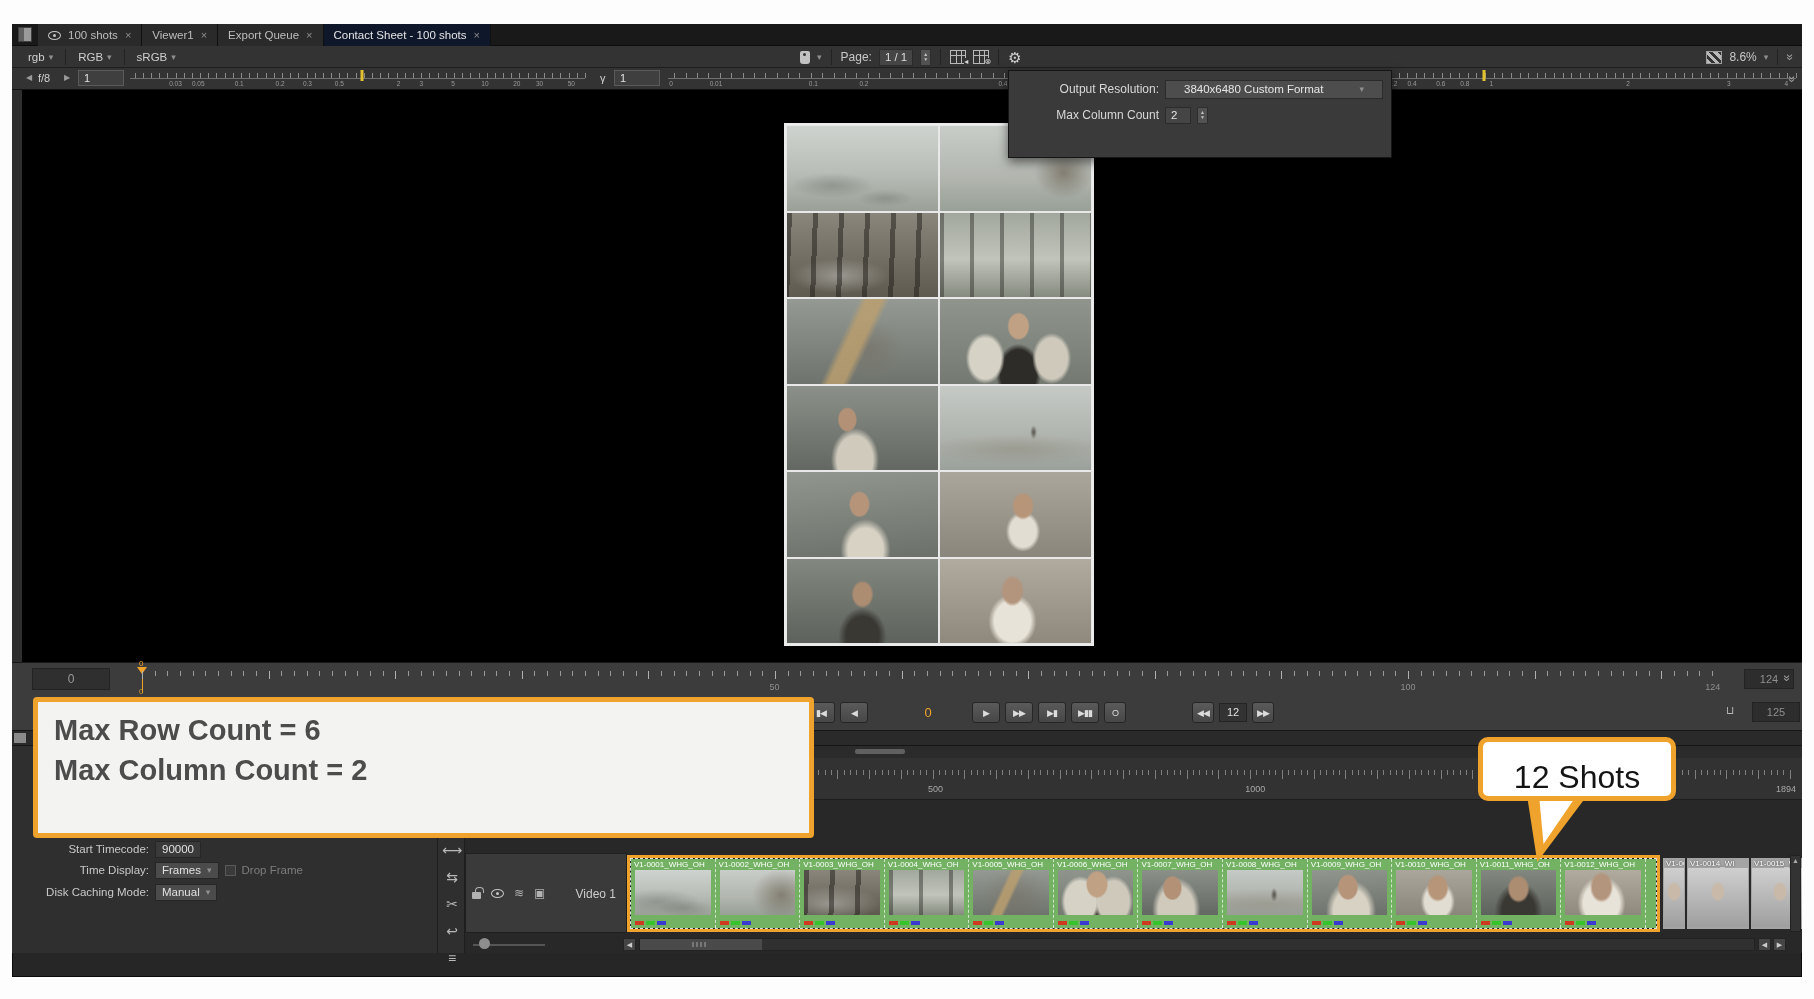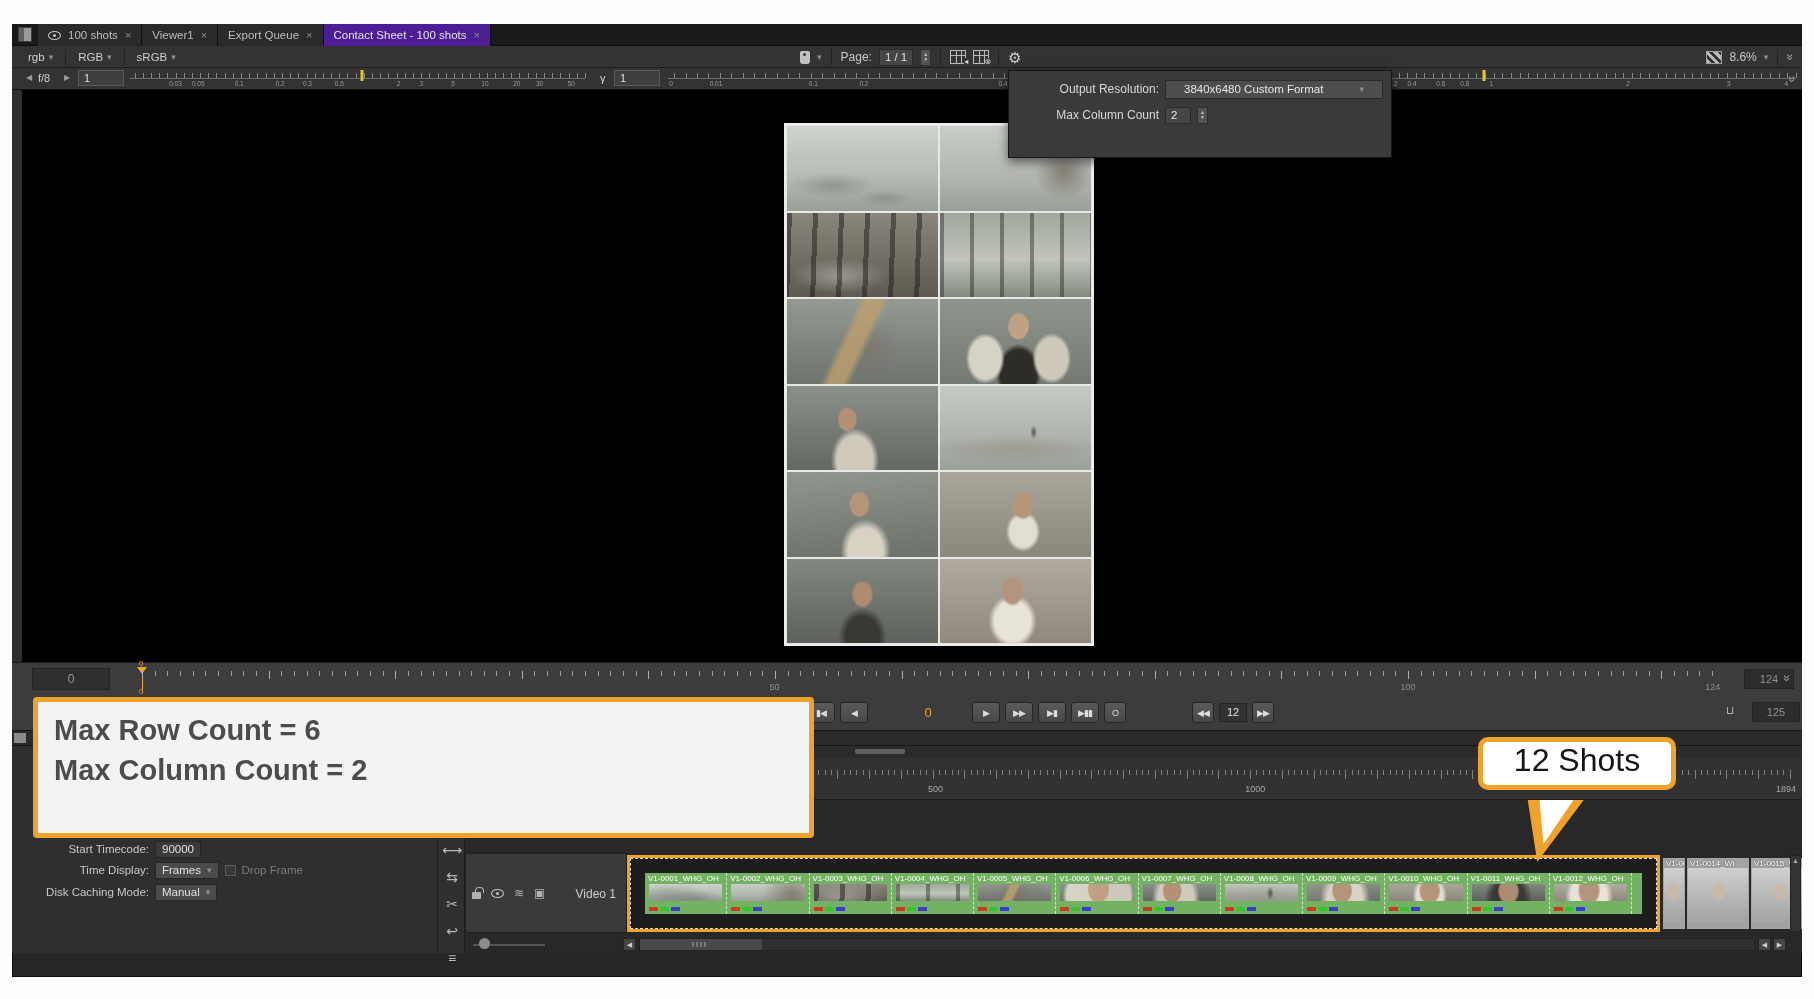--- a/index.html
+++ b/index.html
@@ -11,21 +11,21 @@
   
   #app{left:12px;top:24px;width:1790px;height:953px;background:#262626;border:1px solid #0a0a0a;}
 
   
   #tabbar{left:12px;top:24px;width:1790px;height:22px;background:#191919;border-bottom:1px solid #0d0d0d;}
   #win-icon{left:18px;top:27px;width:14px;height:15px;border:1px solid #3f3f3f;
             background:linear-gradient(90deg,#5f5f5f 0 5px,#9a9a9a 5px);}
   #tabs{left:38px;top:24px;height:22px;display:flex;}
   .tab{height:22px;padding:0 10px;display:flex;align-items:center;gap:7px;background:#2a2a2a;
        border-right:1px solid #101010;color:#bdbdbd;font-size:11.5px;white-space:nowrap;cursor:default;}
-  .tab.active{background:#4c1d95;color:#e4e4e4;}
+  .tab.active{background:#0f172a;color:#e4e4e4;}
   .tab-close{color:#8f8f8f;font-size:11px;line-height:10px;}
   .eye{width:13px;height:9px;border:1px solid #c4c4c4;border-radius:50%;display:inline-flex;
        align-items:center;justify-content:center;flex:0 0 auto;}
   .eye::after{content:'';width:3px;height:3px;background:#c4c4c4;border-radius:50%;}
 
   
   #toolbar{left:12px;top:46px;width:1790px;height:22px;background:#333;border-bottom:1px solid #1e1e1e;}
   #toolbar-left{position:absolute;left:10px;top:0;height:22px;display:flex;align-items:center;gap:4px;}
   .dd-flat{display:flex;align-items:center;gap:4px;padding:0 6px;height:18px;color:#cfcfcf;font-size:11.5px;}
   .caret{color:#8f8f8f;font-size:9px;}
@@ -158,21 +158,21 @@
   #video-track-header{position:absolute;left:0px;top:107px;width:162px;height:80px;background:#3a3a3a;
                       border:1px solid #1f1f1f;}
   .th-icons{position:absolute;left:6px;top:33px;display:flex;align-items:center;gap:10px;}
   .lock{width:9px;height:7px;background:#b2b2b2;border-radius:1px;position:relative;margin-top:5px;}
   .lock::before{content:'';position:absolute;left:3px;top:-5px;width:7px;height:5px;border:1.5px solid #b2b2b2;
                 border-bottom:none;border-radius:4px 4px 0 0;}
   .glyph-ic{color:#b2b2b2;font-size:12px;line-height:12px;}
   #track-name{position:absolute;right:10px;top:33px;color:#cccccc;font-size:12px;}
   #clips-selection{position:absolute;left:162px;top:109px;width:1033px;height:77px;border:3px solid #f0a32c;}
   #clips-selection::after{content:'';position:absolute;inset:0;border:1px dashed rgba(255,255,255,.85);pointer-events:none;}
-  #clips-inner{display:flex;height:100%;padding:15px;background:#1d1d1d;}
+  #clips-inner{display:flex;height:100%;padding:1px;background:#1d1d1d;}
   .clip{flex:1 1 0;position:relative;background:#74b263;border-right:1px dashed rgba(250,250,250,.7);overflow:hidden;}
   .clip:last-child{border-right:none;}
   .clip-label{position:absolute;top:1px;left:3px;right:1px;height:9px;font-size:8px;color:#fff;
               white-space:nowrap;overflow:hidden;}
   .clip-thumb{position:absolute;left:4px;right:4px;top:11px;bottom:13px;}
   .chips{position:absolute;left:4px;bottom:3px;display:flex;gap:2px;}
   .chip{width:9px;height:4px;}
   .chip.r{background:#cf3a1f;} .chip.g{background:#36c42c;} .chip.b{background:#3a3ad0;}
   .clip-sliver{flex:0 0 10px;background:#74b263;}
   #after-clips{position:absolute;left:1198px;top:112px;height:71px;display:flex;gap:2px;}
@@ -198,22 +198,22 @@
   #statusbar{left:12px;top:953px;width:1790px;height:24px;background:#161616;border-top:1px solid #000;
              display:flex;align-items:center;justify-content:flex-end;gap:12px;padding-right:14px;}
   .stat{color:#d4d4d4;font-size:12px;white-space:nowrap;}
   #ok-badge{width:24px;height:15px;background:linear-gradient(#57d157,#2f9e2f);border:1px solid #1c6f1c;
             border-radius:2px;color:#0b3d0b;font-size:9px;font-weight:bold;text-align:center;line-height:13px;}
 
   
   #note-box{left:33px;top:697px;width:781px;height:141px;background:#f3f3f1;border:5px solid #f0a32c;
             border-radius:4px;padding:8px 16px;z-index:40;}
   .note-line{font-size:29px;font-weight:bold;color:#4c4c4c;line-height:40px;white-space:nowrap;}
-  #callout{left:1478px;top:737px;width:198px;height:53px;background:#fff;border:5px solid #f0a32c;
-           border-radius:10px;display:flex;align-items:flex-start;justify-content:center;z-index:41;}
+  #callout{left:1478px;top:737px;width:198px;height:64px;background:#fff;border:5px solid #f0a32c;
+           border-radius:10px;display:flex;align-items:flex-end;justify-content:center;z-index:41;}
   #callout-text{font-size:32px;color:#141414;}
   #callout-tail-outer{left:1520px;top:800px;width:0;height:0;border-left:25px solid transparent;
                       border-right:31px solid transparent;border-top:62px solid #f0a32c;
                       transform:skewX(-14deg);z-index:40;}
   #callout-tail-inner{left:1534px;top:800px;width:0;height:0;border-left:15px solid transparent;
                       border-right:19px solid transparent;border-top:44px solid #fff;
                       transform:skewX(-14deg);z-index:41;}
 </style>
 </head>
 <body>

